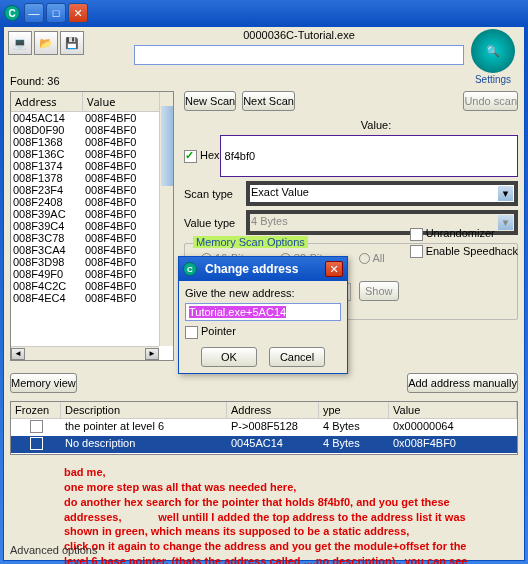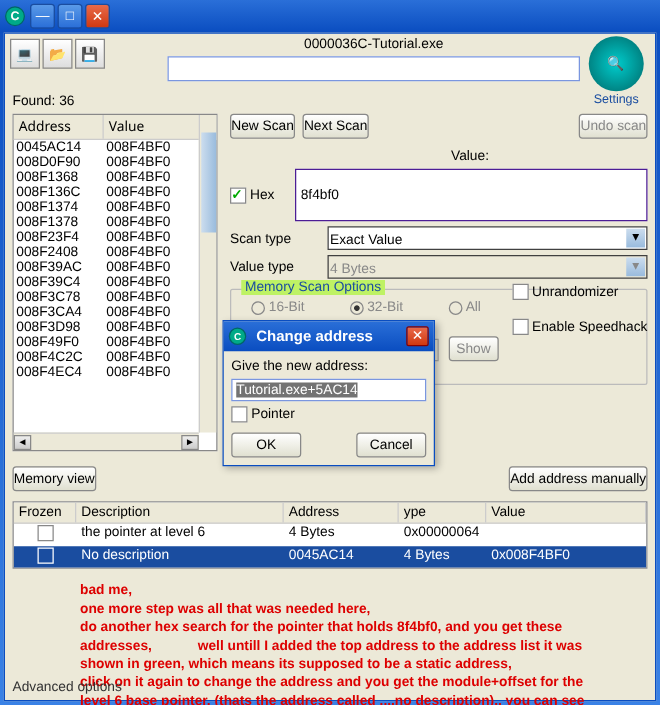--- a/index.html
+++ b/index.html
@@ -30,39 +30,39 @@
 .addrrow span:nth-child(2){flex:1}
 .scrollbar-v{position:absolute;right:0;top:0;bottom:14px;width:14px;background:#ece9d8;border-left:1px solid #ccc}
 .scrollthumb{position:absolute;left:1px;width:12px;background:linear-gradient(90deg,#cde,#9bd)}
 .scrollbar-h{position:absolute;left:0;right:14px;bottom:0;height:14px;background:#ece9d8;border-top:1px solid #ccc;display:flex;align-items:center}
 .sbtn{width:14px;height:12px;background:linear-gradient(#eee,#ccc);border:1px solid #888;font-size:8px;text-align:center;line-height:10px}
 .scanarea{position:absolute;left:180px;top:64px;right:6px}
 .btn{background:linear-gradient(#fff,#e0e0d0);border:1px solid #888;border-radius:3px;padding:3px 0;cursor:pointer;font-size:11px}
 .btn.disabled{color:#888}
 .scan-btns{display:flex;gap:6px;margin-bottom:8px}
 .undo{position:absolute;right:0;top:0}
-.field-row{display:flex;align-items:center;margin:4px 0;gap:16px}
+.field-row{display:flex;align-items:center;margin:4px 0;gap:0}
 .field-label{width:62px}
 .input{flex:1;border:1px solid #4c1d95;padding:14px 4px;background:#fff;font-size:11px}
-.select{flex:1;border:1px solid #404040;background:#fff;padding:1px;display:flex;align-items:flex-end;justify-content:space-between}
+.select{flex:1;border:4px solid #404040;background:#fff;padding:1px;display:flex;align-items:flex-start;justify-content:space-between}
 .select.disabled{background:#ece9d8;color:#888}
 .chevron{width:15px;height:15px;background:linear-gradient(#cde,#9bd);text-align:center;line-height:14px}
 .checkbox{width:13px;height:13px;border:1px solid #888;background:#fff;display:inline-block;vertical-align:middle;margin-right:3px;position:relative}
 .checkbox.checked::after{content:"✓";position:absolute;top:-2px;left:0;color:#0a0;font-weight:bold}
 .mso{border:1px solid #bbb;border-radius:2px;padding:6px;margin-top:8px;position:relative;color:#888}
 .mso-title{position:absolute;top:-8px;left:8px;background:#bef264;padding:0 3px;color:#1a4da0}
 .radio-row{display:flex;gap:36px;margin:2px 0 8px 10px}
 .radio{display:flex;align-items:center;gap:3px}
 .radio-dot{width:11px;height:11px;border-radius:50%;border:1px solid #888;background:#ece9d8}
 .radio-dot.sel{background:radial-gradient(circle,#333 0 30%,#ece9d8 40%)}
 .range-row{display:flex;gap:8px;align-items:flex-end}
 .range-col{display:flex;flex-direction:column}
 .range-col label{font-size:10px}
 .range-input{width:76px;border:1px solid #aaa;padding:2px;background:#ece9d8;color:#888}
-.sidechk{position:absolute;right:6px;top:200px;display:flex;flex-direction:column;gap:15px}
+.sidechk{position:absolute;right:6px;top:200px;display:flex;flex-direction:column;gap:4px}
 .memview{position:absolute;left:6px;top:346px}
 .addman{position:absolute;right:6px;top:346px}
 .table{position:absolute;left:6px;right:6px;top:374px;height:54px;border:1px solid #888;background:#fff;overflow:hidden}
 .thdr{display:flex;background:#ece9d8;border-bottom:1px solid #ccc}
 .thdr div{padding:2px 4px;border-right:1px solid #ccc}
 .thdr div:nth-child(1){width:50px}
 .thdr div:nth-child(2){width:166px}
 .thdr div:nth-child(3){width:92px}
 .thdr div:nth-child(4){width:70px}
 .thdr div:nth-child(5){flex:1}
@@ -77,22 +77,22 @@
 .trow.sel .cb{background:#1a4da0;border-color:#fff}
 .notes{position:absolute;left:60px;right:6px;top:438px;color:#d00;font-size:11px;font-weight:bold;line-height:1.35}
 .adv{position:absolute;left:6px;bottom:2px;padding:2px 0;font-size:11px;color:#333}
 .dialog{position:absolute;left:178px;top:256px;width:170px;background:#ece9d8;border:1px solid #0a4dc0;box-shadow:2px 2px 6px rgba(0,0,0,.3)}
 .dlg-title{height:24px;background:linear-gradient(#2a6fd8,#0a4dc0);display:flex;align-items:center;color:#fff;padding:0 4px;gap:4px}
 .dlg-title .titlebar-icon{width:14px;height:14px;font-size:8px}
 .dlg-title-text{flex:1;font-weight:bold;font-size:12px}
 .dlg-close{width:18px;height:16px;background:linear-gradient(#e86a4a,#d03810);border:1px solid #800;color:#fff;text-align:center;line-height:14px;cursor:pointer;border-radius:2px}
 .dlg-body{padding:6px}
 .dlg-input{width:100%;border:1px solid #7a96df;padding:2px 3px;background:#fff;margin:4px 0}
-.dlg-sel{background:#737373;color:#fff}
-.dlg-btns{display:flex;gap:12px;justify-content:space-between;margin-top:8px}
+.dlg-sel{background:#d946ef;color:#fff}
+.dlg-btns{display:flex;gap:12px;justify-content:center;margin-top:8px}
 </style>
 </head>
 <body>
 
 <div class="titlebar">
   <div class="titlebar-icon">C</div>
   <div class="titlebar-btns">
     <div class="titlebar-btn">—</div>
     <div class="titlebar-btn">□</div>
     <div class="titlebar-btn close">✕</div>
@@ -265,20 +265,21 @@
       <div>Frozen</div>
       <div>Description</div>
       <div>Address</div>
       <div>ype</div>
       <div>Value</div>
     </div>
     <div id="tbody">
         <div class="trow">
           <div><span class="cb"></span></div>
           <div>the pointer at level 6</div>
+          <div>P-&gt;008F5128</div>
           <div>4 Bytes</div>
           <div>0x00000064</div>
         </div>
         <div class="trow sel">
           <div><span class="cb"></span></div>
           <div>No description</div>
           <div>0045AC14</div>
           <div>4 Bytes</div>
           <div>0x008F4BF0</div>
         </div>

